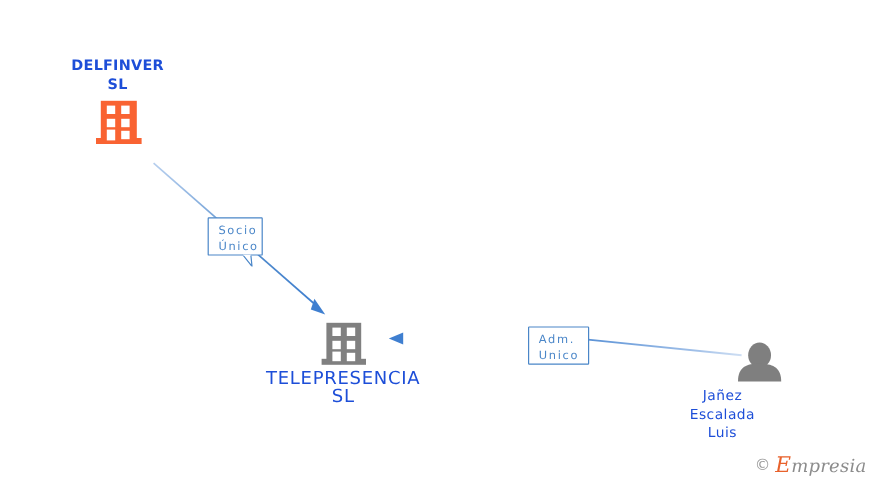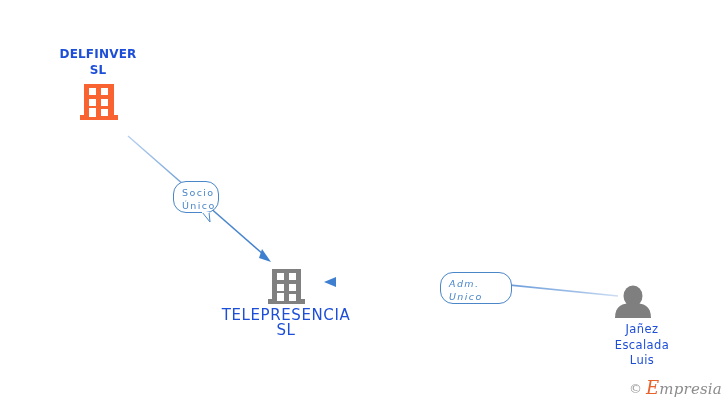--- a/index.html
+++ b/index.html
@@ -38,64 +38,63 @@
   }
   .entity-label.company-center {
     left: 216px;
     top: 308px;
     width: 140px;
     font-size: 15px;
     line-height: 15px;
     letter-spacing: 0.6px;
   }
   .entity-label.person-right {
-    left: 580px;
+    left: 540px;
     top: 322px;
     width: 124px;
     font-size: 11.5px;
     line-height: 15.5px;
     letter-spacing: 0.4px;
   }
 
   
   #art {
     position: absolute;
     left: 0; top: 0;
     width: 728px;
     height: 400px;
   }
 
   
   .callout {
     position: absolute;
     box-sizing: border-box;
     border: 1px solid #4a86c8;
-    border-radius: 13px;
+    border-radius: 1px;
     background: #ffffff;
     color: #4a86c8;
     font-size: 9.5px;
     line-height: 13px;
     letter-spacing: 1.4px;
     text-align: left;
     padding: 4px 7px 4px 8px;
     white-space: pre-line;
     user-select: none;
   }
   .callout.socio {
     left: 173px;
     top: 181px;
     width: 46px;
     height: 32px;
   }
   .callout.adm {
     left: 440px;
     top: 272px;
-    width: 72px;
+    width: 51px;
     height: 32px;
-    font-style: italic;
   }
   
   .tail {
     position: absolute;
     left: 202px;
     top: 212px;
     width: 9px;
     height: 10px;
   }
 

